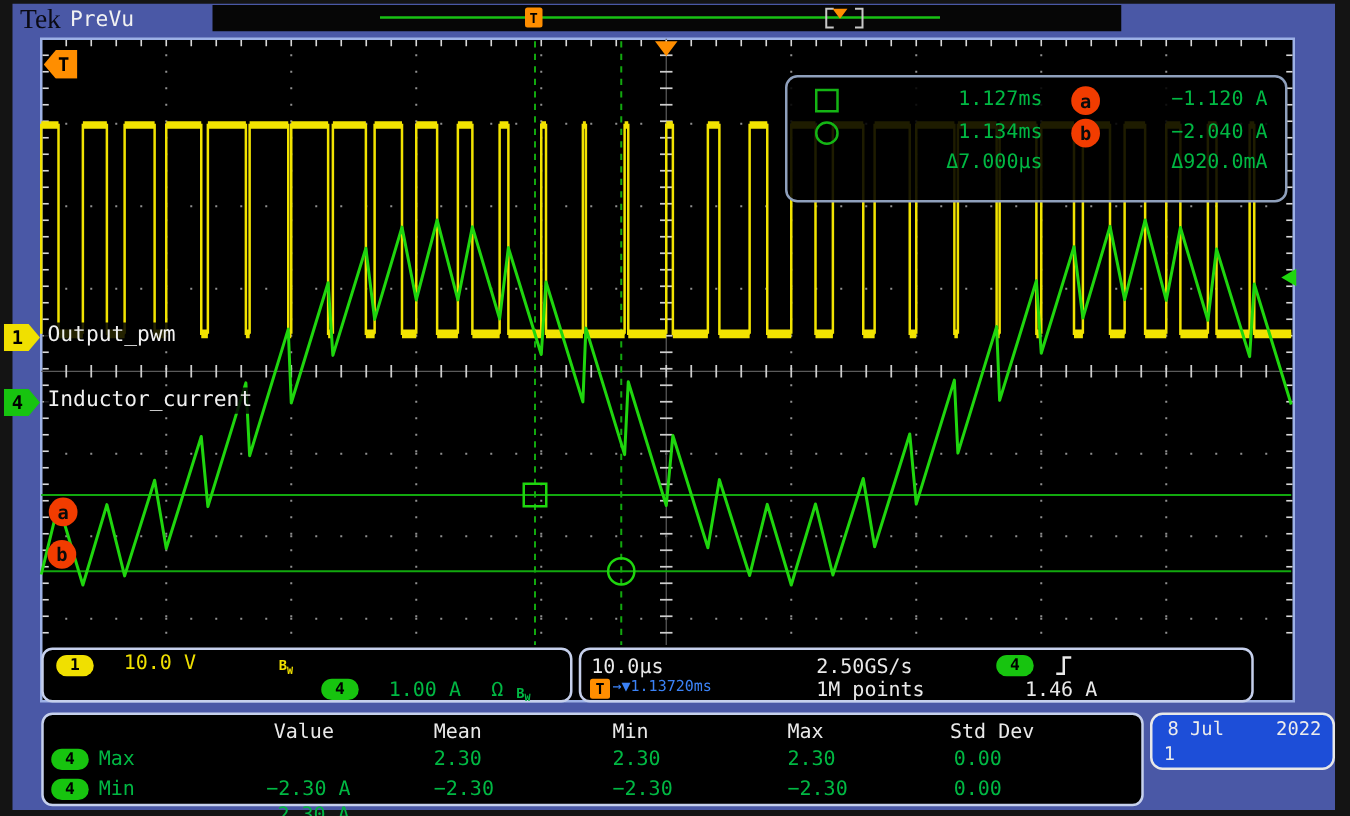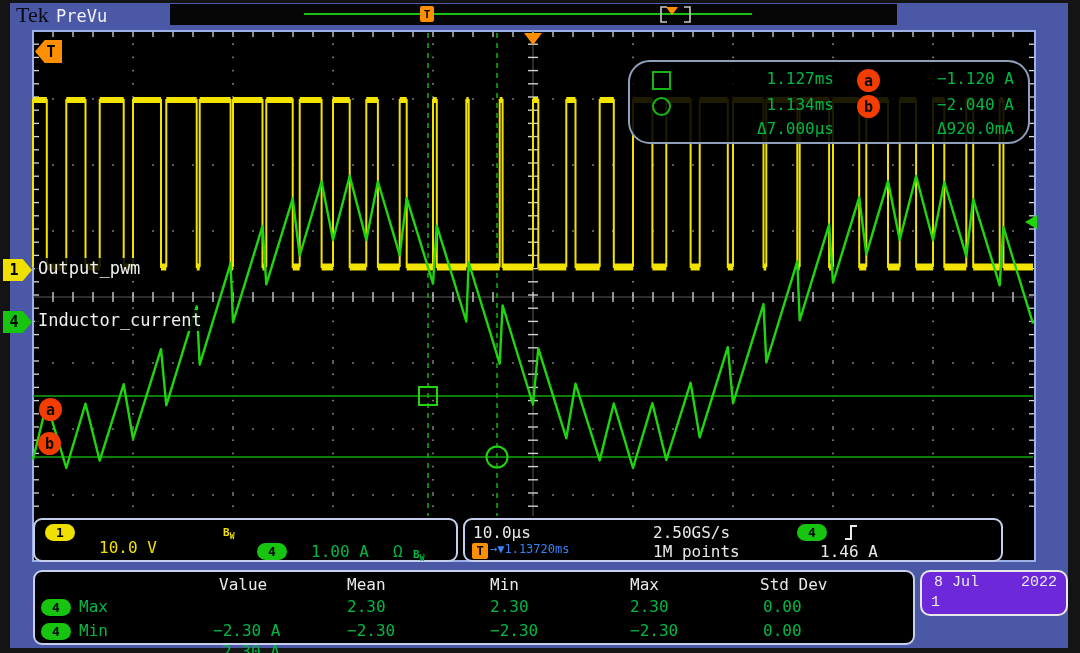--- a/index.html
+++ b/index.html
@@ -17,38 +17,38 @@
   .chbadge{width:29px;height:22px;clip-path:polygon(0 0,68% 0,100% 50%,68% 100%,0 100%);
            color:#000;font-weight:bold;font-size:15px;display:flex;align-items:center;
            justify-content:center;padding-right:7px;box-sizing:border-box;}
   .tflag{left:35px;top:40px;width:27px;height:23px;background:#ff8e00;
          clip-path:polygon(0 50%,36% 0,100% 0,100% 100%,36% 100%);
          color:#000;font-weight:bold;font-size:15px;display:flex;align-items:center;justify-content:center;padding-left:5px;box-sizing:border-box;}
   .abbadge{width:23px;height:23px;border-radius:50%;background:#f23c00;color:#0a0a0a;
            font-weight:bold;font-size:15px;display:flex;align-items:center;justify-content:center;}
   .chlabel{color:#f0f0f0;font-size:17px;background:rgba(0,0,0,.85);padding:0 3px;line-height:21px;}
   
-  .robox{left:628px;top:60px;width:402px;height:84px;background:rgba(0,0,0,.88);
-         border:2px solid #8fa0bc;border-radius:22px;box-sizing:border-box;}
+  .robox{left:628px;top:60px;width:402px;height:102px;background:rgba(0,0,0,.88);
+         border:2px solid #8fa0bc;border-radius:10px;box-sizing:border-box;}
   .gtext{color:#00b843;font-size:16px;line-height:20px;}
   .sym-square{left:22px;top:9px;width:15px;height:15px;border:2px solid #14b514;}
   .sym-circle{left:22px;top:35px;width:15px;height:15px;border:2px solid #14b514;border-radius:50%;}
   
   .sbox{background:#000;border:2px solid #c6d0ec;border-radius:9px;box-sizing:border-box;}
   .oval{width:30px;height:17px;border-radius:9px;color:#000;font-weight:bold;font-size:13px;
         display:flex;align-items:center;justify-content:center;}
   .oval.y{background:#f0e000;} .oval.g{background:#17c40f;}
   .ytext{color:#f0e000;font-size:16px;} .wtext{color:#e9e9e9;font-size:16px;}
   .otext{color:#3b82f6;font-size:12px;}
   .bw{font-size:11px;font-weight:bold;text-align:right;} .bw sub{font-size:8px;}
   .ticon{width:16px;height:16px;background:#ff8e00;color:#000;font-weight:bold;font-size:12px;
          display:flex;align-items:center;justify-content:center;border-radius:2px;}
   
-  .datebox{left:920px;top:570px;width:148px;height:46px;background:#6d28d9;border:2px solid #e8e8e8;
-           border-radius:10px;box-sizing:border-box;color:#ececec;font-size:15px;font-family:Liberation Mono, monospace;}
+  .datebox{left:920px;top:570px;width:148px;height:46px;background:#1d4ed8;border:2px solid #e8e8e8;
+           border-radius:10px;box-sizing:border-box;color:#ececec;font-size:15px;}
   .wm-bubble{background:#fdfdfd;border-radius:50%;position:absolute;opacity:.96;}
   .wm-eye{position:absolute;background:#3a3f55;border-radius:50%;}
   .wm-text{position:absolute;font-family:"DejaVu Sans",sans-serif;font-weight:bold;font-size:29px;
            color:#fff;text-shadow:0 0 2px #000,2px 2px 2px rgba(0,0,0,.8);letter-spacing:1px;}
   .tri-down{width:0;height:0;border-left:9px solid transparent;border-right:9px solid transparent;
             border-top:12px solid #ff8e00;}
   .tri-down.small{border-left-width:6px;border-right-width:6px;border-top-width:8px;}
   .tri-left-green{width:0;height:0;border-top:7px solid transparent;border-bottom:7px solid transparent;
             border-right:12px solid #1fd60e;}
 </style>
@@ -890,21 +890,21 @@
     <span class="abs gtext" style="right:194px;top:57px">Δ7.000µs</span>
     <div class="abs abbadge" style="left:227px;top:7px">a</div>
     <div class="abs abbadge" style="left:227px;top:33px">b</div>
     <span class="abs gtext" style="right:14px;top:7px">−1.120 A</span>
     <span class="abs gtext" style="right:14px;top:33px">−2.040 A</span>
     <span class="abs gtext" style="right:14px;top:57px">Δ920.0mA</span>
   </div>
 
   <div class="abs sbox" style="left:33px;top:518px;width:425px;height:44px">
     <div class="abs oval y" style="left:10px;top:4px">1</div>
-    <span class="abs ytext" style="left:64px;top:18px">10.0 V</span>
+    <span class="abs ytext" style="left:64px;top:0">10.0 V</span>
     <span class="abs ytext bw" style="left:188px;top:6px"><span>B</span><sub>W</sub></span>
     <div class="abs oval g" style="left:222px;top:23px">4</div>
     <span class="abs gtext" style="left:276px;top:22px;font-size:16px">1.00 A</span>
     <span class="abs gtext" style="left:358px;top:22px;font-size:16px">Ω</span>
     <span class="abs gtext bw" style="left:378px;top:25px"><span>B</span><sub>W</sub></span>
   </div>
 
   <div class="abs sbox" style="left:463px;top:518px;width:540px;height:44px">
     <span class="abs wtext" style="left:8px;top:3px">10.0µs</span>
     <span class="abs wtext" style="left:188px;top:3px">2.50GS/s</span>

